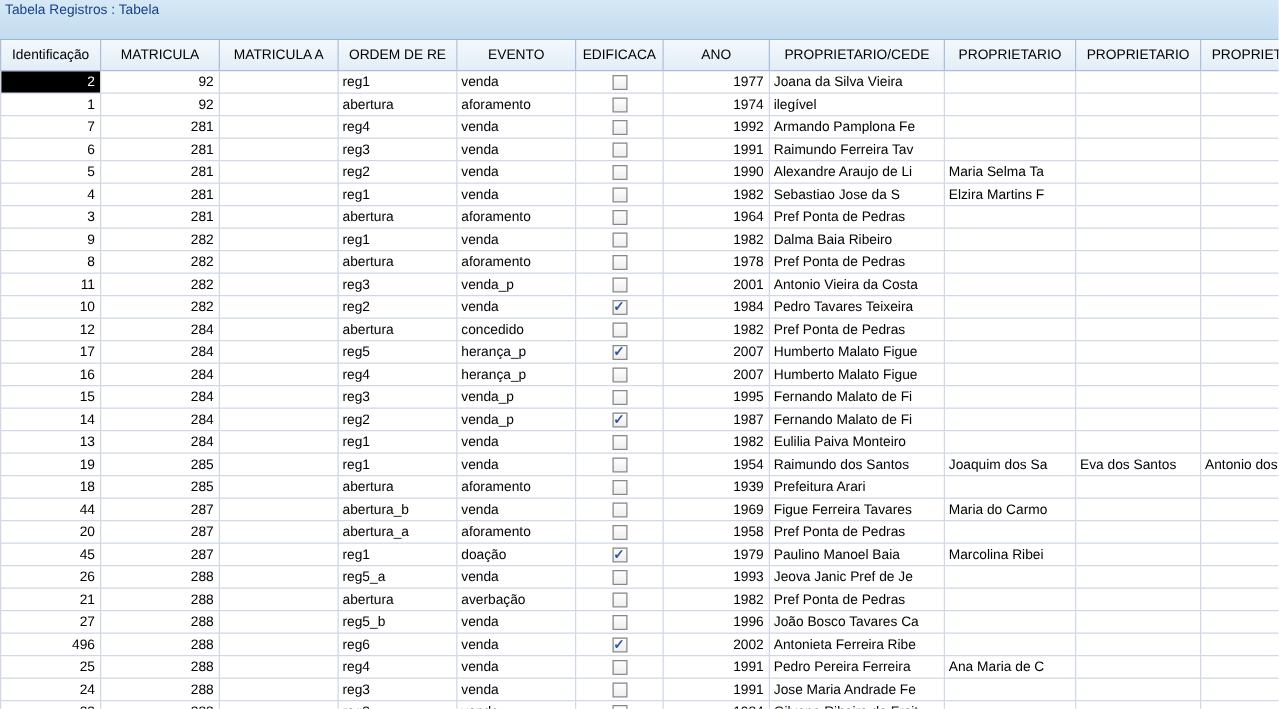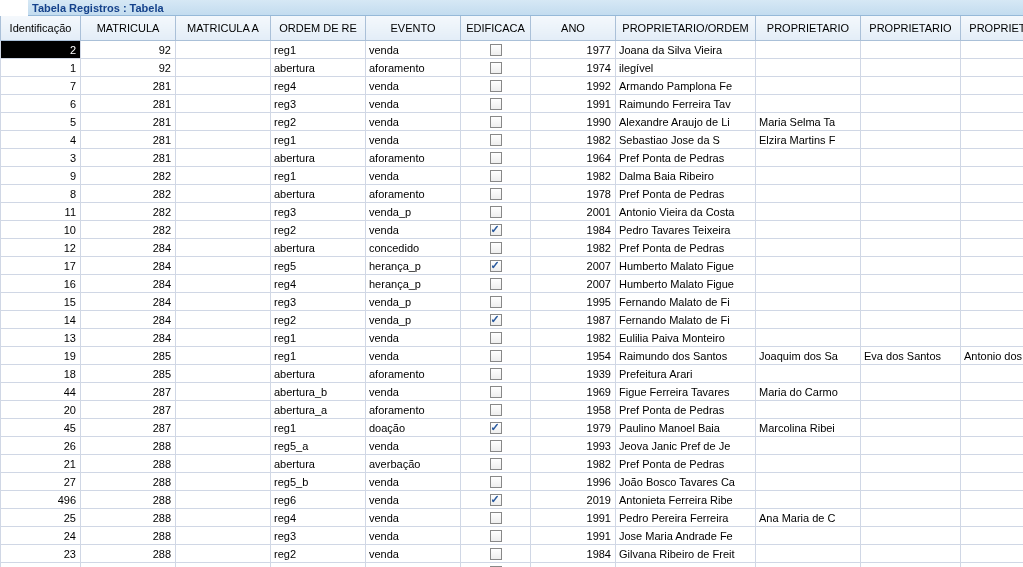--- a/index.html
+++ b/index.html
@@ -10,24 +10,23 @@
     background: #fff;
     color: #000;
     overflow: hidden;
     width: 1023px;
     height: 567px;
   }
   .title-bar {
     background: linear-gradient(to bottom, #d6e8f5, #c3dcef);
     border-bottom: 1px solid #96b9d8;
     padding: 2px 4px;
-    height: 16px;
+    height: 32px;
     color: #15428b;
-    font-weight: bold;
-    margin-left: 28px;
+    font-weight: normal;
   }
   .table-container {
     width: 100%;
     height: calc(100% - 16px);
     overflow: hidden;
     background: #fff;
   }
   table {
     border-collapse: collapse;
     width: 100%;
@@ -116,21 +115,21 @@
     </colgroup>
     <thead>
       <tr>
         <th>Identificação</th>
         <th>MATRICULA</th>
         <th>MATRICULA A</th>
         <th>ORDEM DE RE</th>
         <th>EVENTO</th>
         <th>EDIFICACA</th>
         <th>ANO</th>
-        <th>PROPRIETARIO/ORDEM</th>
+        <th>PROPRIETARIO/CEDE</th>
         <th>PROPRIETARIO</th>
         <th>PROPRIETARIO</th>
         <th>PROPRIETARIO</th>
       </tr>
     </thead>
     <tbody id="tbody">
         <tr>
           <td class="num sel-cell">2</td>
           <td class="num">92</td>
           <td class="num"></td>
@@ -455,21 +454,21 @@
           <td class="txt"></td>
           <td class="txt"></td>
         </tr>
         <tr>
           <td class="num">496</td>
           <td class="num">288</td>
           <td class="num"></td>
           <td class="txt">reg6</td>
           <td class="txt">venda</td>
           <td class="chk"><span class="chkbox checked"></span></td>
-          <td class="num">2019</td>
+          <td class="num">2002</td>
           <td class="txt">Antonieta Ferreira Ribe</td>
           <td class="txt"></td>
           <td class="txt"></td>
           <td class="txt"></td>
         </tr>
         <tr>
           <td class="num">25</td>
           <td class="num">288</td>
           <td class="num"></td>
           <td class="txt">reg4</td>

